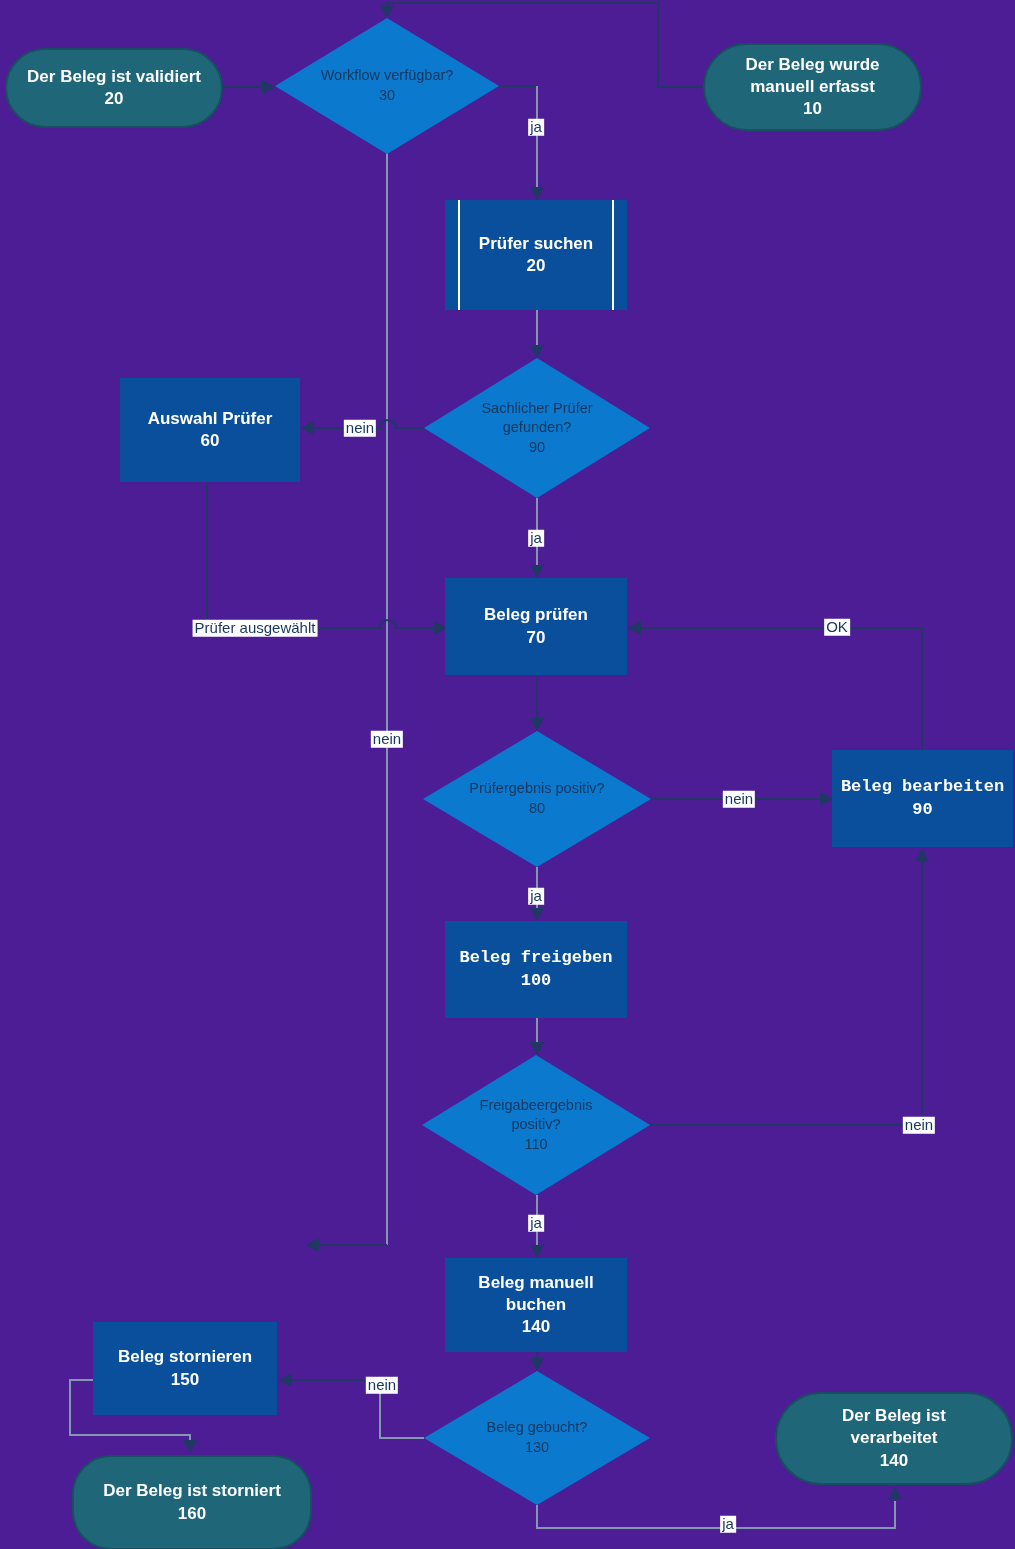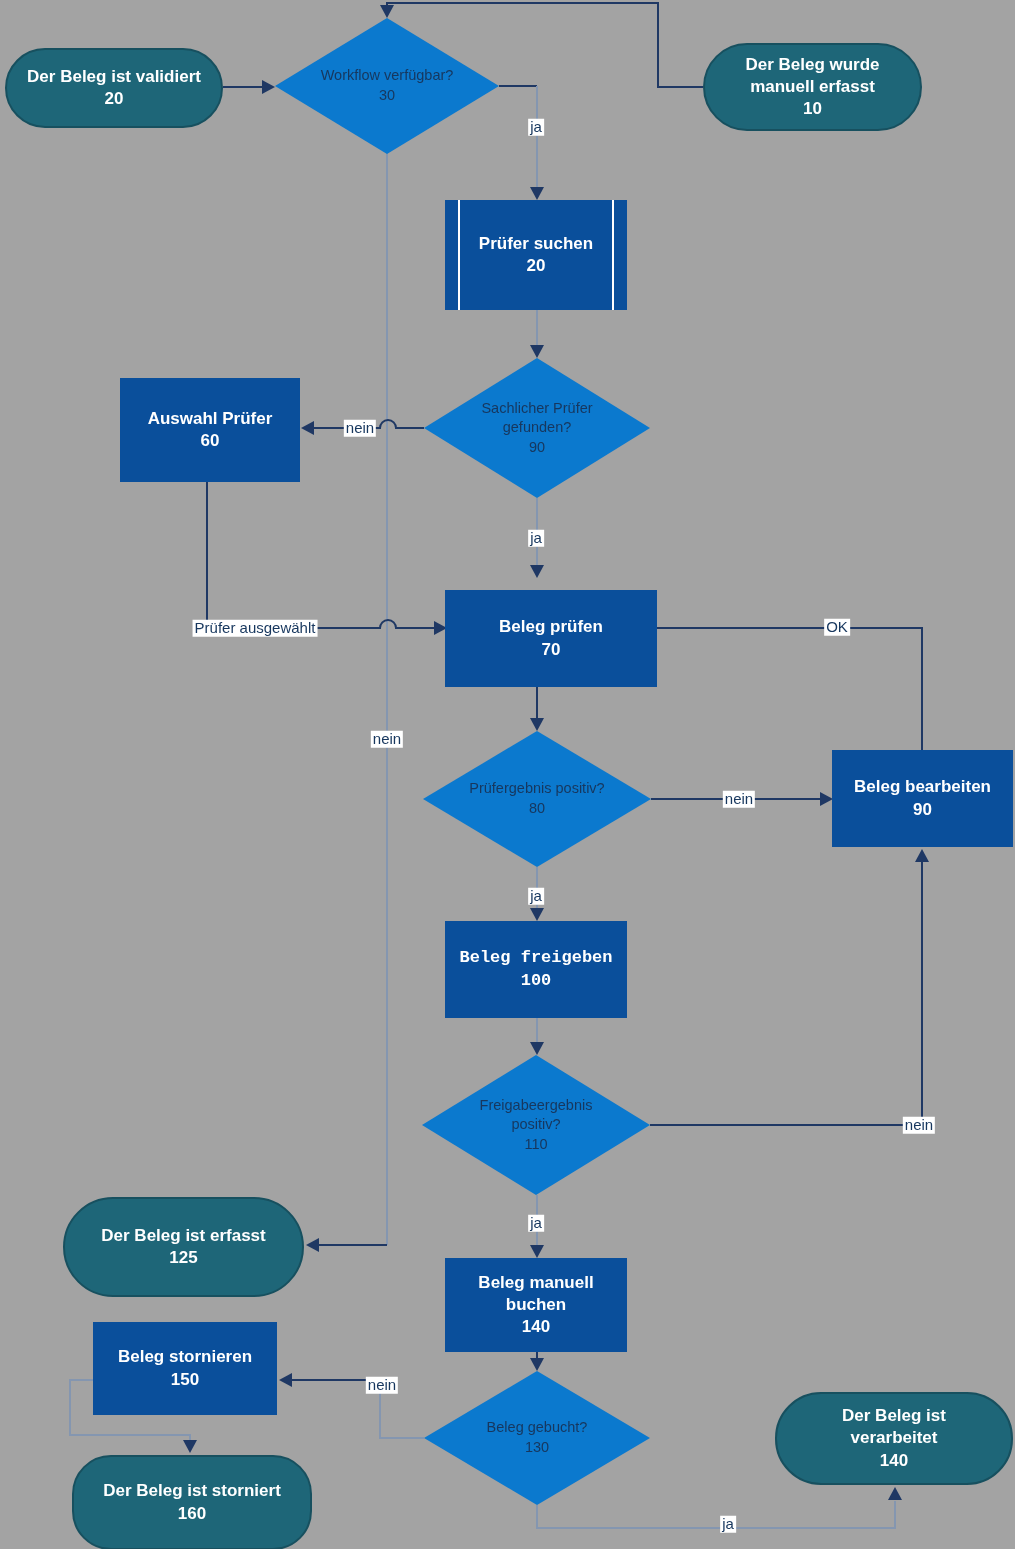--- a/index.html
+++ b/index.html
@@ -1,18 +1,18 @@
 <!DOCTYPE html>
 <html style="--process-fill: #0A4F9B; --decision-fill: #0B79CE; --terminator-fill: #1E6678; --terminator-border: #17505F; --line-navy: #1F3864; --line-gray: #8496B0; --text-dark: #17375E; --text-light: #FFFFFF; --bar-white: #FFFFFF;"><head>
 <meta charset="utf-8">
 <style>
   html,body { margin:0; padding:0; background:#ffffff; }
   .canvas {
     position:relative; width:1015px; height:1549px;
-    background:#a3a3a3; overflow:hidden;
+    background:#4c1d95; overflow:hidden;
     font-family:"Liberation Sans", sans-serif;
   }
   svg.edges { position:absolute; left:0; top:0; width:1015px; height:1549px; }
   .ln { fill:none; stroke:var(--line-navy); stroke-width:2; }
   .lg { fill:none; stroke:var(--line-gray); stroke-width:2; }
   .ar { fill:var(--line-navy); stroke:none; }
 
   .node {
     position:absolute; display:flex; align-items:center; justify-content:center;
     text-align:center; box-sizing:border-box; white-space:pre-line;
@@ -108,38 +108,36 @@
 20</span>
   </div>
 
   <div class="node decision" style="left:424px; top:358px; width:226px; height:140px;">Sachlicher Prüfer
 gefunden?
 90</div>
 
   <div class="node process" style="left:120px; top:378px; width:180px; height:104px;">Auswahl Prüfer
 60</div>
 
-  <div class="node process" style="left:445px; top:590px; width:212px; height:97px;">Beleg prüfen
+  <div class="node process" style="left:445px; top:578px; width:182px; height:97px;">Beleg prüfen
 70</div>
 
   <div class="node decision" style="left:423px; top:731px; width:228px; height:136px;">Prüfergebnis positiv?
 80</div>
 
-  <div class="node process" style="left:832px; top:750px; width:181px; height:97px;">Beleg bearbeiten
+  <div class="node process" style="left:832px; top:750px; width:181px; height:97px;font-family:Liberation Mono, monospace;">Beleg bearbeiten
 90</div>
 
   <div class="node process" style="left:445px; top:921px; width:182px; height:97px;font-family:Liberation Mono, monospace;">Beleg freigeben
 100</div>
 
   <div class="node decision" style="left:422px; top:1055px; width:228px; height:140px;">Freigabeergebnis
 positiv?
 110</div>
 
-  <div class="node terminator" style="left:63px; top:1197px; width:241px; height:100px; border-radius:50px;">Der Beleg ist erfasst
-125</div>
 
   <div class="node process" style="left:445px; top:1258px; width:182px; height:94px;">Beleg manuell
 buchen
 140</div>
 
   <div class="node decision" style="left:424px; top:1371px; width:226px; height:134px;">Beleg gebucht?
 130</div>
 
   <div class="node process" style="left:93px; top:1322px; width:184px; height:93px;text-align:center;">Beleg stornieren
 150</div>

